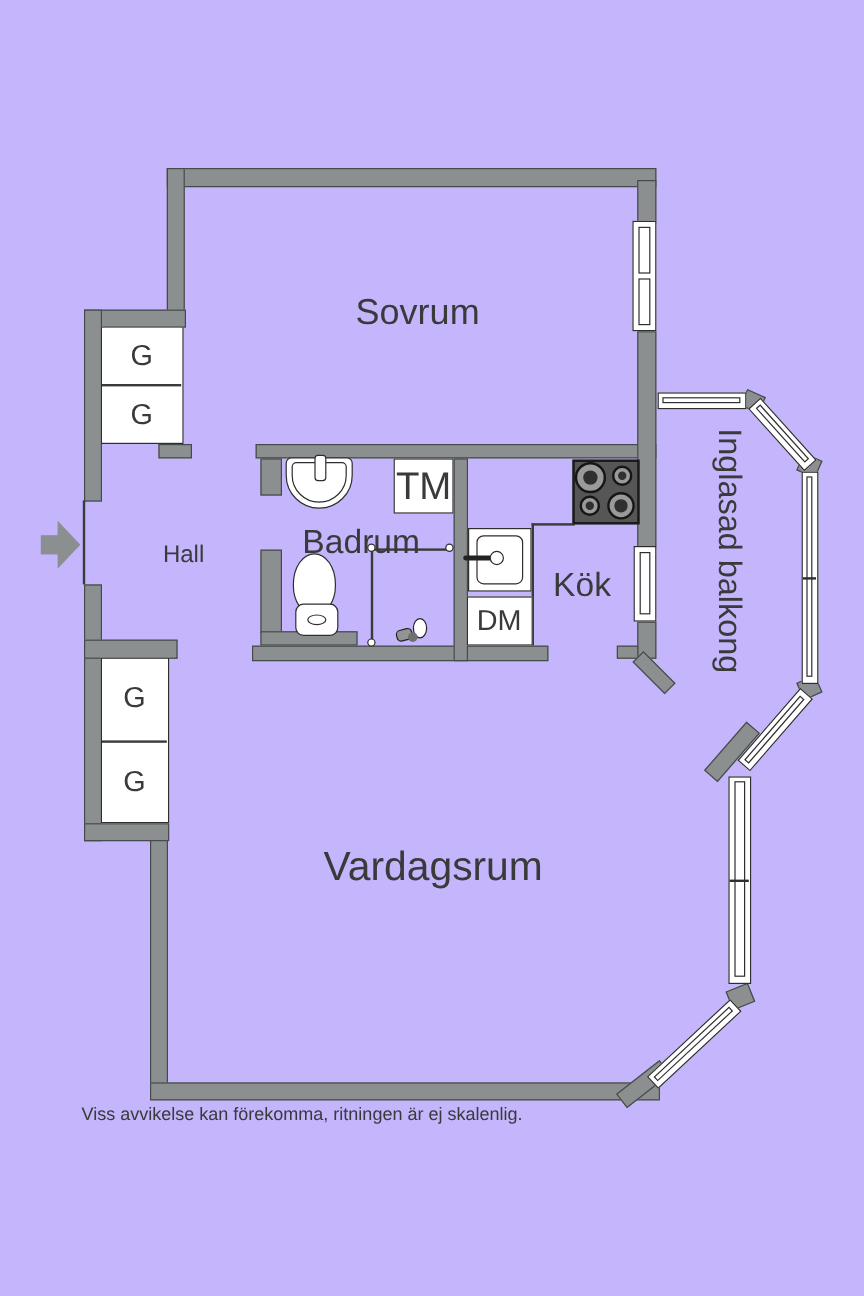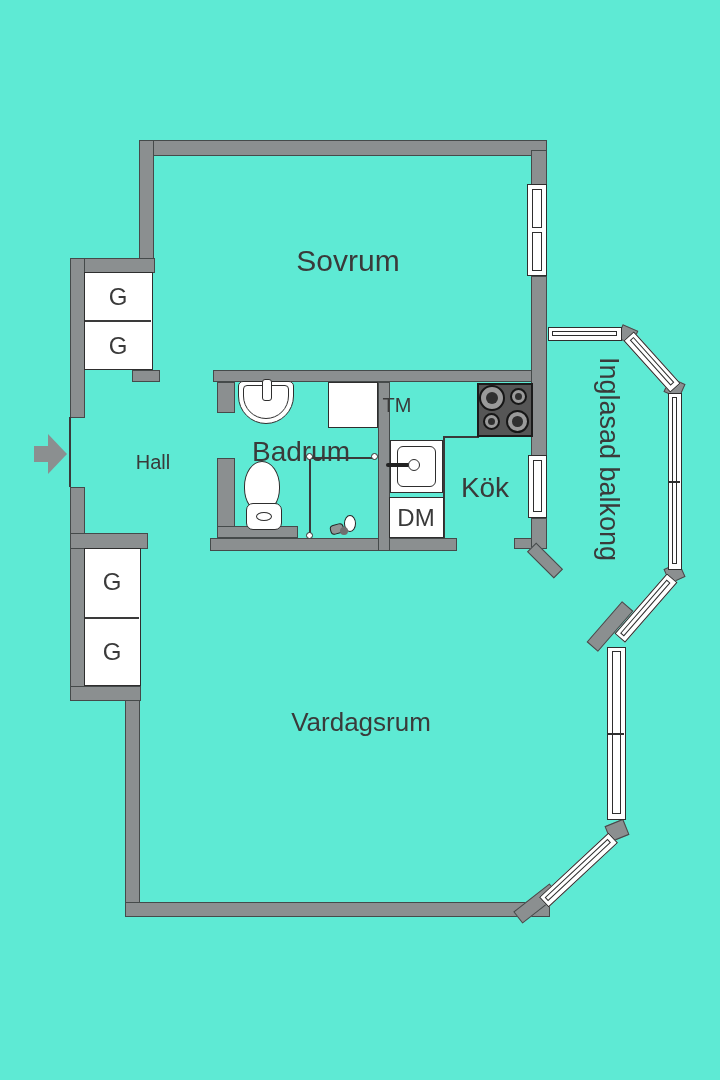--- a/index.html
+++ b/index.html
@@ -1,16 +1,16 @@
 <!DOCTYPE html>
 <html><head>
 <meta charset="utf-8">
 <style>
   html,body{margin:0;padding:0;background:#ffffff;}
-  .plan{position:relative;width:720px;height:1080px;background:#5eead4;overflow:hidden;
+  .plan{position:relative;width:720px;height:1080px;background:#c4b5fd;overflow:hidden;
         font-family:"Liberation Sans","DejaVu Sans",sans-serif;}
   .wall{position:absolute;background:#8b8f90;border:1px solid #454a4a;box-sizing:border-box;}
   .window{position:absolute;background:#ffffff;border:1.5px solid #2e2e2e;box-sizing:border-box;}
   .winner{position:absolute;background:#ffffff;border:1px solid #2e2e2e;box-sizing:border-box;}
   .wdiv{position:absolute;background:#2e2e2e;}
   .box{position:absolute;background:#ffffff;border:1.5px solid #2e2e2e;box-sizing:border-box;}
   .line{position:absolute;background:#3a3a3a;}
   .dot{position:absolute;background:#ffffff;border:1.3px solid #2e2e2e;border-radius:50%;box-sizing:border-box;}
   .label{position:absolute;transform:translate(-50%,-50%);color:#3a3a3a;white-space:nowrap;line-height:1;}
   .burner{position:absolute;border:2px solid #161616;border-radius:50%;background:#9a9a9a;box-sizing:border-box;}
@@ -129,24 +129,25 @@
   <div style="position:absolute;left:397px;top:446px;width:39px;height:41px;background:#fff;border:1px solid #2e2e2e;border-radius:6px;box-sizing:border-box;"></div>
   <div style="position:absolute;left:386px;top:463px;width:24px;height:4px;background:#222;border-radius:2px;"></div>
   <div class="dot" style="left:408px;top:459px;width:12px;height:12px;border-width:1.8px;"></div>
 
   <div class="box" style="left:389px;top:497px;width:55px;height:41px;"></div>
 
   <div class="label" style="left:348px;top:261px;font-size:30px;">Sovrum</div>
   <div class="label" style="left:153px;top:462px;font-size:20px;">Hall</div>
   <div class="label" style="left:301px;top:441px;font-size:28px;margin-top:11px;">Badrum</div>
   <div class="label" style="left:485px;top:488px;font-size:28px;">Kök</div>
-  <div class="label" style="left:361px;top:722px;font-size:26px;">Vardagsrum</div>
+  <div class="label" style="left:361px;top:722px;font-size:34px;">Vardagsrum</div>
   <div class="label" style="left:608px;top:459px;font-size:27px;transform:translate(-50%,-50%) rotate(90deg);">Inglasad balkong</div>
 
-  <div class="label" style="left:353px;top:405px;font-size:20px;margin-left:44px;">TM</div>
+  <div class="label" style="left:353px;top:405px;font-size:32px;">TM</div>
   <div class="label" style="left:416px;top:518px;font-size:24px;">DM</div>
   <div class="label" style="left:118px;top:297px;font-size:24px;">G</div>
   <div class="label" style="left:118px;top:346px;font-size:24px;">G</div>
   <div class="label" style="left:112px;top:582px;font-size:24px;">G</div>
   <div class="label" style="left:112px;top:652px;font-size:24px;">G</div>
 
+  <div style="position:absolute;left:68px;top:920px;font-size:15px;color:#3a3a3a;">Viss avvikelse kan förekomma, ritningen är ej skalenlig.</div>
 
 </div>
 
 </body></html>

